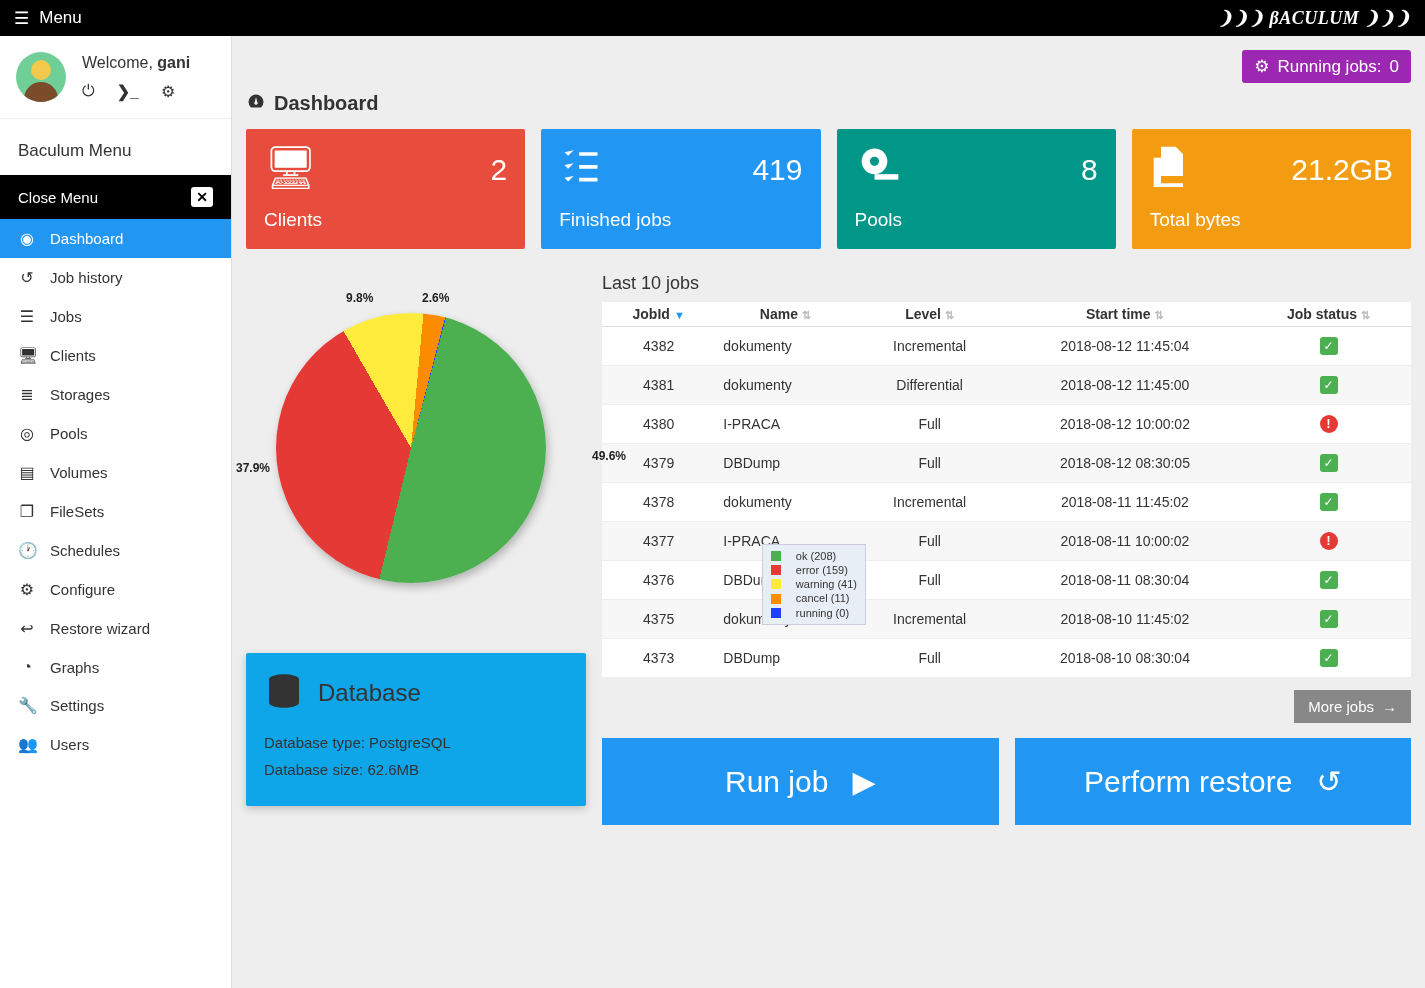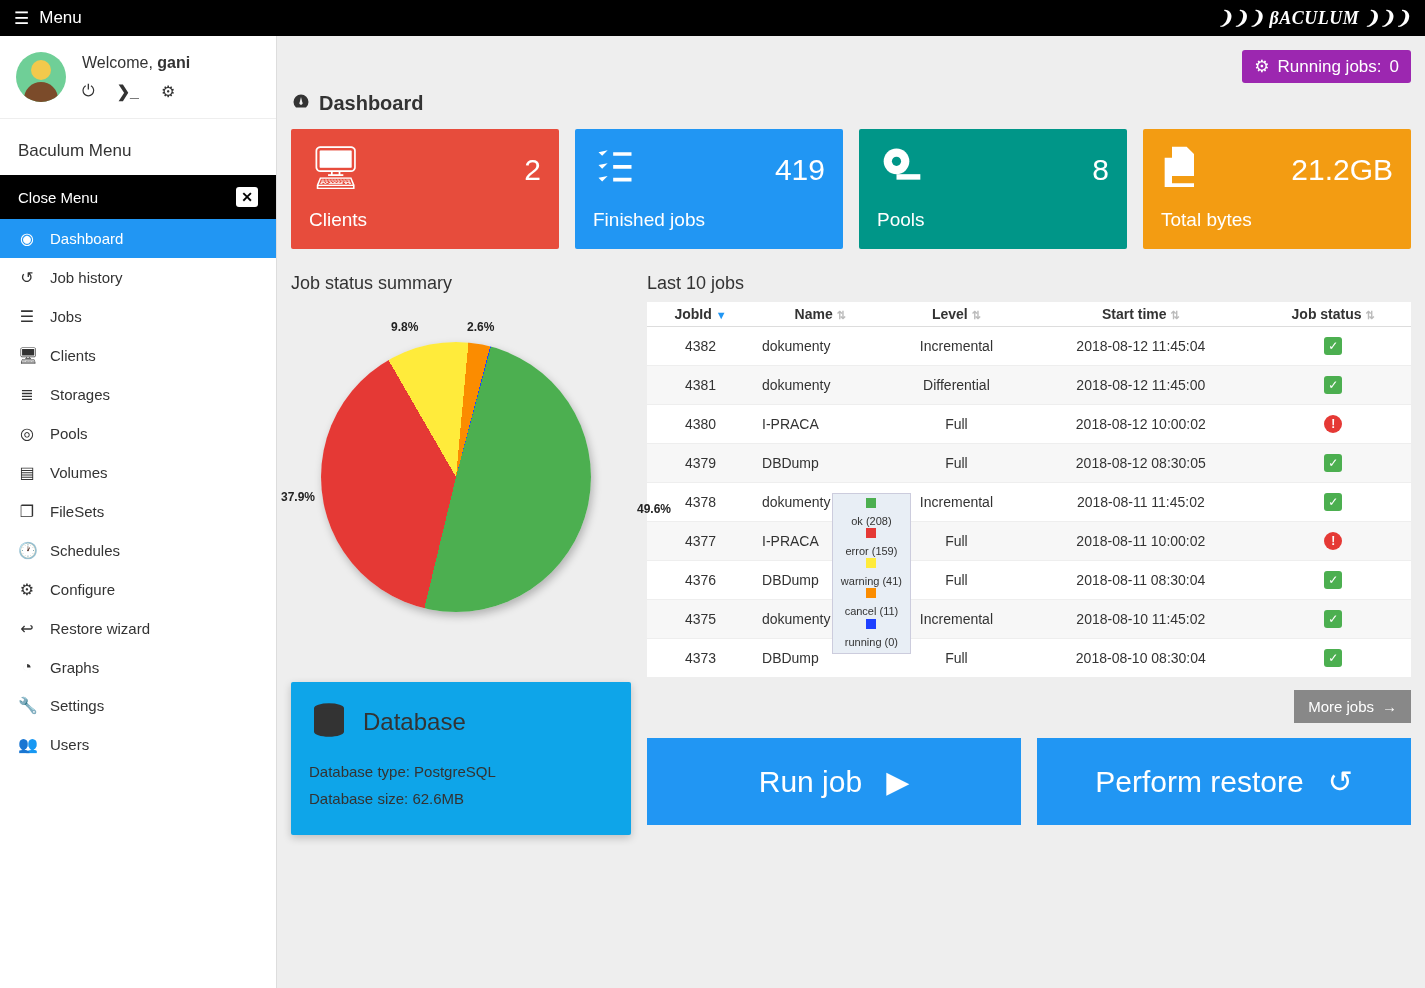--- a/index.html
+++ b/index.html
@@ -4,21 +4,21 @@
 <style>
 * { margin: 0; padding: 0; box-sizing: border-box; }
 body { font-family: Arial, Helvetica, sans-serif; background: #eee; color: #333; font-size: 14px; }
 
 .topbar { background: #000; color: #fff; height: 36px; display: flex; align-items: center; justify-content: space-between; padding: 0 14px; }
 .topbar-left { display: flex; align-items: center; gap: 10px; cursor: pointer; font-size: 17px; }
 .topbar-right { font-family: serif; font-style: italic; font-weight: bold; font-size: 18px; letter-spacing: 0.5px; }
 
 .layout { display: flex; min-height: calc(100vh - 36px); }
 
-.sidebar { width: 277px; background: #fff; border-right: 1px solid #ddd; }
+.sidebar { width: 232px; background: #fff; border-right: 1px solid #ddd; }
 .user-block { display: flex; align-items: center; gap: 16px; padding: 16px; border-bottom: 1px solid #eee; }
 .avatar { width: 50px; height: 50px; border-radius: 50%; background: #6FCF97; position: relative; overflow: hidden; }
 .avatar .head { width: 20px; height: 20px; border-radius: 50%; background: #F2C94C; position: absolute; top: 8px; left: 15px; }
 .avatar .body { width: 34px; height: 24px; border-radius: 17px 17px 0 0; background: #7B4B2A; position: absolute; bottom: -4px; left: 8px; }
 .user-info .welcome { font-size: 16px; }
 .user-info .welcome b { font-weight: bold; }
 .user-actions { display: flex; gap: 22px; margin-top: 10px; }
 .user-actions span { cursor: pointer; font-size: 16px; }
 
 .menu-title { padding: 22px 18px 14px; font-size: 17px; display: flex; align-items: center; justify-content: space-between; }
@@ -47,21 +47,21 @@
 .row { display: flex; gap: 16px; margin-top: 24px; align-items: flex-start; }
 .col-left { width: 340px; }
 .col-right { flex: 1; }
 .section-title { font-size: 18px; margin-bottom: 8px; }
 
 .pie-wrap { position: relative; height: 360px; }
 .pie { position: absolute; width: 270px; height: 270px; border-radius: 50%; top: 40px; left: 30px;
   box-shadow: 2px 4px 8px rgba(0,0,0,0.25); }
 .pie-label { position: absolute; font-size: 12px; font-weight: bold; color: #222; }
 .pie-legend { position: absolute; right: -280px; bottom: 8px; background: #e8eef5; border: 1px solid #ccd; padding: 4px 8px; font-size: 11px; }
-.pie-legend div { display: flex; align-items: center; gap: 6px; line-height: 1.3; flex-direction: column; }
+.pie-legend div { display: flex; align-items: center; gap: 15px; line-height: 1.3; }
 .pie-legend .sw { width: 10px; height: 10px; }
 
 .db-card { margin-top: 20px; background: #0ea5e9; padding: 18px 18px; box-shadow: 0 3px 8px rgba(0,0,0,0.2); border-radius: 2px; }
 .db-card h3 { display: flex; align-items: center; gap: 14px; font-size: 24px; font-weight: normal; margin-bottom: 18px; }
 .db-icon { font-size: 36px; }
 .db-card p { margin: 10px 0; font-size: 15px; }
 
 table { width: 100%; border-collapse: collapse; background: #fff; font-size: 14px; }
 th { padding: 4px 8px; border-bottom: 1px solid #ddd; font-weight: bold; position: relative; cursor: pointer; }
 th .sort { color: #bbb; font-size: 11px; margin-left: 4px; }
@@ -225,24 +225,23 @@
             </svg>
         </div>
         <div class="value">21.2GB</div>
         <div class="label">Total bytes</div>
       </div>
     </div>
 
     <div class="row">
 
       <div class="col-left">
-        <div class="section-title">Job status summary</div>
         <div class="pie-wrap">
           <div class="pie" id="pie" style="background: conic-gradient(from 15deg, rgb(76, 175, 80) 0deg, rgb(76, 175, 80) 178.56deg, rgb(229, 57, 53) 178.56deg, rgb(229, 57, 53) 315deg, rgb(255, 235, 59) 315deg, rgb(255, 235, 59) 350.28deg, rgb(251, 140, 0) 350.28deg, rgb(251, 140, 0) 359.64deg, rgb(30, 64, 255) 359.64deg, rgb(30, 64, 255) 359.64deg);"></div>
-          <div class="pie-label" style="right:-40px; top:200px;">49.6%</div>
+          <div class="pie-label" style="right:-40px; top:176px;">49.6%</div>
           <div class="pie-label" style="left:-10px; top:188px;">37.9%</div>
           <div class="pie-label" style="left:100px; top:18px;">9.8%</div>
           <div class="pie-label" style="left:176px; top:18px;">2.6%</div>
           <div class="pie-legend" id="pie-legend">
               <div>
                 <span class="sw" style="background:#4CAF50"></span>
                 <span>ok (208)</span>
               </div>
               <div>
                 <span class="sw" style="background:#E53935"></span>

